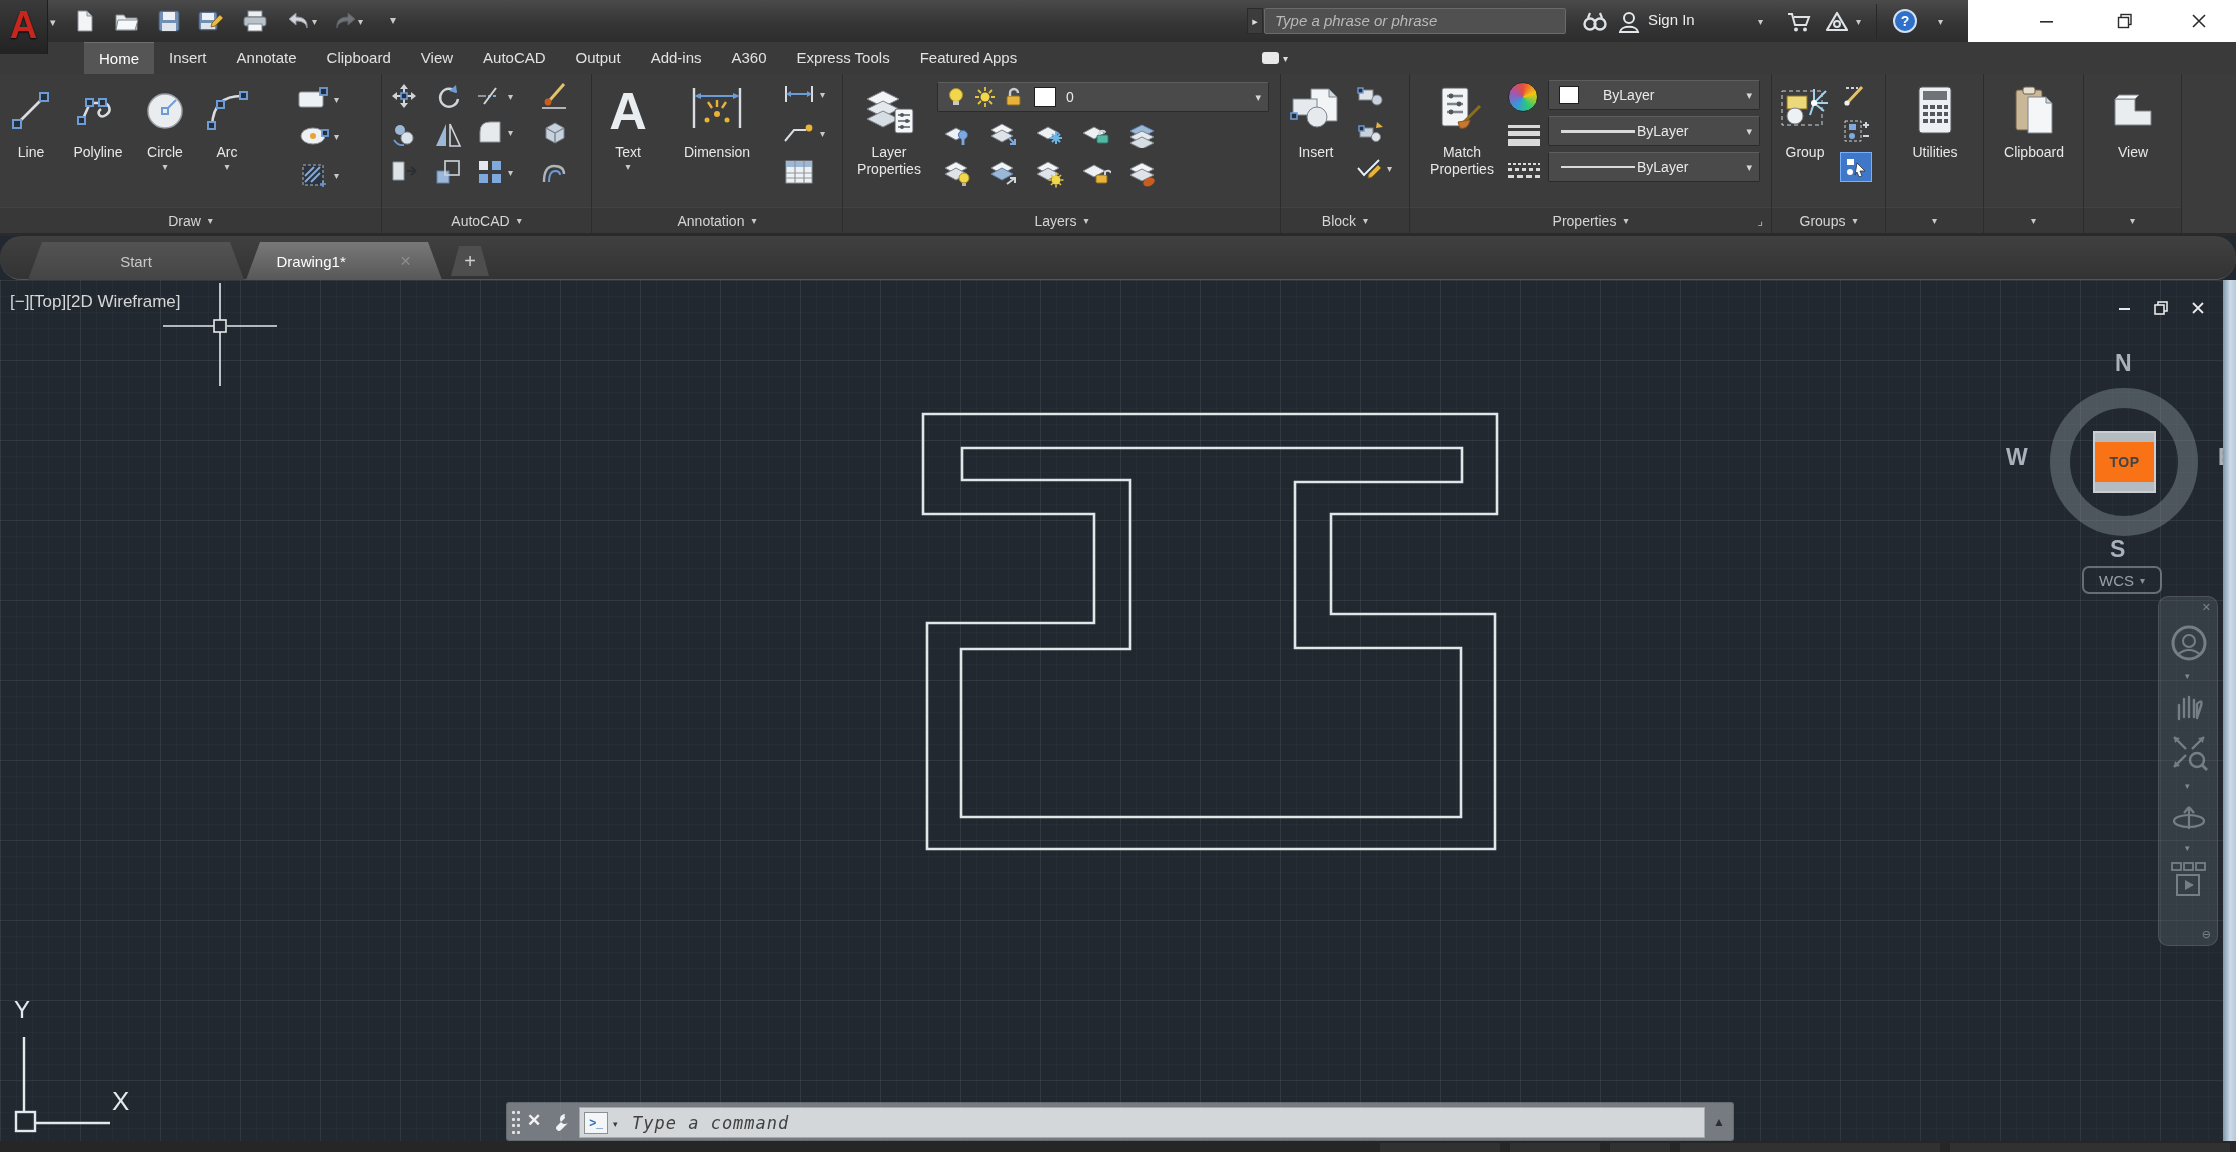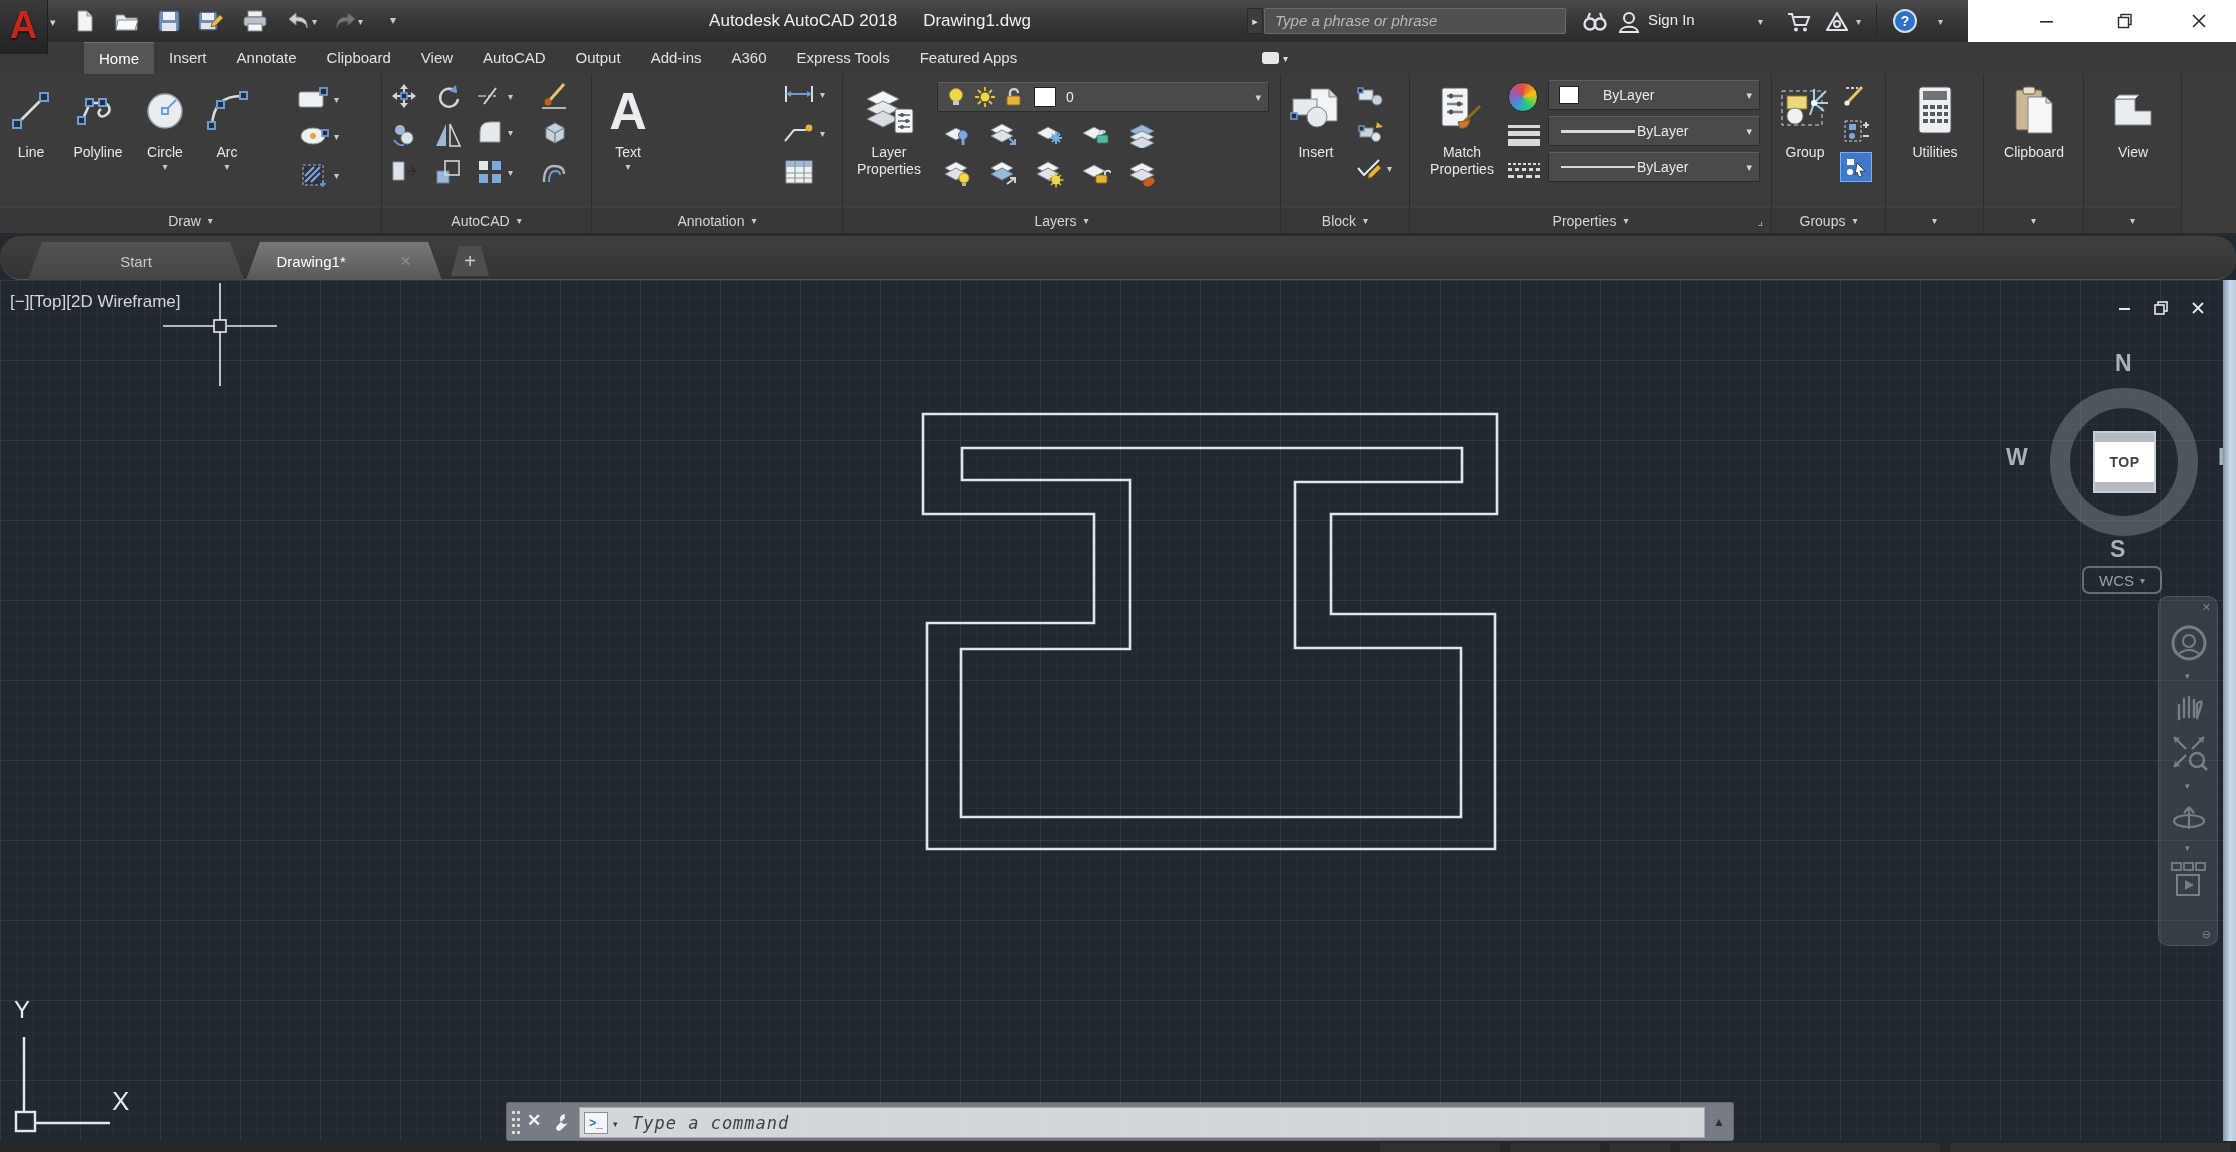--- a/index.html
+++ b/index.html
@@ -90,21 +90,21 @@
     display:flex; gap:22px; align-items:center; }
 
   
   #viewcube { position:absolute; left:1978px; top:40px; width:300px; height:240px; }
   #vc-ring { position:absolute; left:72px; top:68px; width:148px; height:148px; border-radius:50%;
     border:20px solid rgba(145,154,162,0.40); }
   .vc-letter { position:absolute; color:#a9b2ba; font-weight:bold; font-size:23px; }
   #vc-top { position:absolute; left:115px; top:111px; width:63px; height:62px;
     background:#b4bbc1; border:2px solid #c9ced3;
     display:flex; align-items:center; justify-content:center; }
-  #vc-top-inner { width:66px; height:40px; background:#ffffff; display:flex; align-items:center; justify-content:center;
+  #vc-top-inner { width:66px; height:40px; background:#f97316; display:flex; align-items:center; justify-content:center;
     color:#3e454b; font-size:14px; font-weight:bold; letter-spacing:0.5px; }
   #wcs-pill { position:absolute; left:104px; top:246px; width:80px; height:28px; border-radius:7px;
     border:2px solid rgba(158,168,176,0.55); color:rgba(172,182,190,0.85); font-size:15px;
     display:flex; align-items:center; justify-content:center; gap:6px; }
   #wcs-pill .dd { font-size:10px; color:rgba(160,170,178,0.8); }
 
   
   #navbar { position:absolute; left:2158px; top:316px; width:60px; height:350px;
     background:rgba(100,108,116,0.32); border:1px solid rgba(150,158,166,0.22); border-radius:10px; }
   .nav-ghost { opacity:0.38; }
@@ -185,24 +185,20 @@
   </div>
   <div class="qat-dd" style="left:312px">▾</div>
   <div class="qat-btn" style="left:328px">
     <svg width="26" height="22" viewBox="0 0 26 22">
       <path d="M16,3 L23,9 L16,15 L16,11 C10,11 6,13 5,18 C4,10 9,7 16,7 Z" fill="#6f7479" stroke="#595e63"></path>
     </svg>
   </div>
   <div class="qat-dd" style="left:358px">▾</div>
   <div class="qat-dd" style="left:390px; top:13px; font-size:12px">▾<br></div>
 
-  <div id="title-text">
-    <span>Autodesk AutoCAD 2018</span>
-    <span>Drawing1.dwg</span>
-  </div>
 
   <div id="search-expander">▸</div>
   <div id="search-box">Type a phrase or phrase</div>
 
   <div class="qat-btn" style="left:1578px; top:8px">
     <svg width="26" height="24" viewBox="0 0 26 24">
       <circle cx="8" cy="14" r="5.5" fill="none" stroke="#dfe3e7" stroke-width="2.4"></circle>
       <circle cx="18" cy="14" r="5.5" fill="none" stroke="#dfe3e7" stroke-width="2.4"></circle>
       <path d="M6,8 L8,3 M20,8 L18,3" stroke="#dfe3e7" stroke-width="2.2"></path>
     </svg>
@@ -439,20 +435,36 @@
       <span>AutoCAD</span>
         <span class="dd">▾</span>
     </div>
   </div>
 
   <div class="panel" style="left:592px; width:251px">
     <div class="bigbtn" style="left:8px; width:56px">
       <div class="ic" style="color:#e9edf0; font-size:52px; font-weight:bold; line-height:60px">A</div>
       <span>Text</span>
       <span class="dd">▾</span>
+    </div>
+    <div class="bigbtn" style="left:66px; width:118px">
+      <div class="ic">
+          <svg width="70" height="54" viewBox="0 0 70 54">
+        <path d="M12,4 V44 M58,4 V44" stroke="#d9dde1" stroke-width="2.4"></path>
+        <path d="M16,12 H54" stroke="#6d9bd6" stroke-width="2"></path>
+        <path d="M12,12 l7,-3 v6 Z M58,12 l-7,-3 v6 Z" fill="#6d9bd6"></path>
+        <g fill="#e8b33a">
+              <circle cx="35" cy="30" r="3"></circle>
+              <circle cx="25" cy="36" r="2.5"></circle>
+              <circle cx="45" cy="36" r="2.5"></circle>
+          <path d="M30,24 l-4,-6 M35,23 v-7 M40,24 l4,-6" stroke="#e8b33a" stroke-width="2.4"></path>
+            </g>
+      </svg>
+        </div>
+      <span>Dimension</span>
     </div>
     <div class="smallrow" style="left:190px; top:10px">
       <svg width="34" height="20" viewBox="0 0 34 20">
         <path d="M4,2 V18 M30,2 V18" stroke="#d9dde1" stroke-width="2"></path>
         <path d="M7,10 H27" stroke="#6d9bd6" stroke-width="2"></path>
         <path d="M4,10 l5,-3 v6 Z M30,10 l-5,-3 v6 Z" fill="#6d9bd6"></path>
       </svg>
         <span class="dd-sm">▾</span>
     </div>
     <div class="smallrow" style="left:190px; top:48px">

